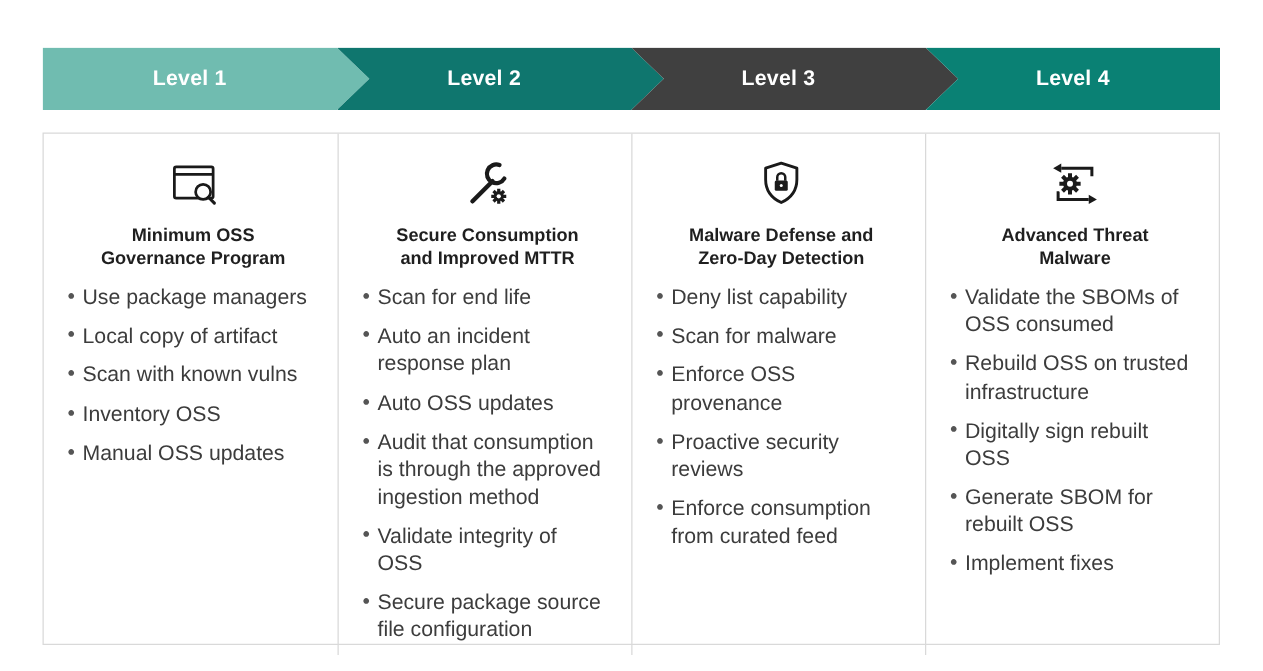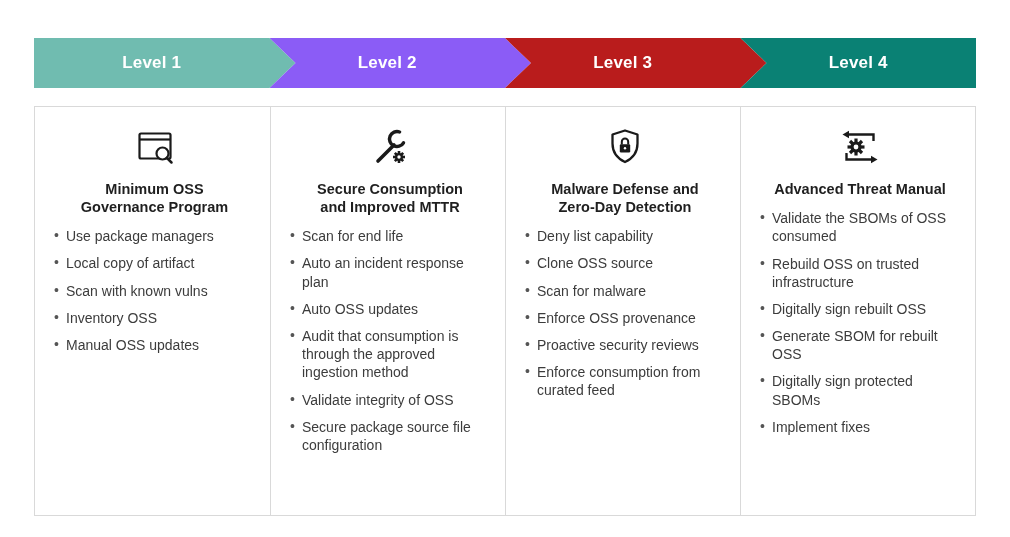--- a/index.html
+++ b/index.html
@@ -36,38 +36,38 @@
   .body-col + .body-col{border-left:1px solid #d9d9d9;}
   .icon-wrap{text-align:center;height:44px;margin-top:6px;}
   .icon-wrap svg{display:inline-block;}
   .col-title{
     font-weight:700;font-size:14.5px;color:#1f1f1f;text-align:center;
     line-height:1.25;margin:9px auto 4px;max-width:172px;
   }
   ul.bullets{list-style:none;margin:11px 0 0;padding:0 12px 0 6px;}
   ul.bullets li{
     position:relative;padding-left:13px;margin-bottom:9px;
-    font-size:14px;line-height:1.3;color:#3c3c3c;
+    font-size:17px;line-height:1.3;color:#3c3c3c;
   }
   ul.bullets li::before{
     content:"\2022";position:absolute;left:1px;top:-1px;color:#555555;
   }
 </style>
 </head>
 <body>
 
 <div class="canvas">
   <div class="header-band" id="header-band">
       <div class="chev chev-first" style="left: 0px; width: 261.5px; background: rgb(112, 188, 176);">
         <span>Level 1</span>
       </div>
-      <div class="chev chev-mid" style="left: 235.5px; width: 261.5px; background: #8b5cf6;">
+      <div class="chev chev-mid" style="left: 235.5px; width: 261.5px; background: #0f766e;">
         <span>Level 2</span>
       </div>
-      <div class="chev chev-mid" style="left: 471px; width: 261.5px; background: #b91c1c;">
+      <div class="chev chev-mid" style="left: 471px; width: 261.5px; background: #404040;">
         <span>Level 3</span>
       </div>
       <div class="chev chev-last" style="left: 706.5px; width: 235.5px; background: rgb(10, 129, 116);">
         <span>Level 4</span>
       </div>
     </div>
   <div class="body-grid" id="body-grid">
       <div class="body-col">
         <div class="icon-wrap"><svg width="42" height="40" viewBox="0 0 40 40">
             <rect x="4.5" y="6.5" width="31" height="25" rx="1.5" stroke="#1a1a1a" fill="none" stroke-width="2.2"></rect>
@@ -111,21 +111,20 @@
       <div class="body-col">
         <div class="icon-wrap"><svg width="42" height="40" viewBox="0 0 40 40">
             <path d="M20,3.5 L32.5,7.5 V16.5 C32.5,25.5 27.5,31.5 20,35 C12.5,31.5 7.5,25.5 7.5,16.5 V7.5 Z" stroke="#1a1a1a" fill="none" stroke-width="2.3" stroke-linejoin="round"></path>
             <path d="M16.8,17.5 v-2.8 a3.2,3.2 0 0 1 6.4,0 v2.8" stroke="#1a1a1a" fill="none" stroke-width="2"></path>
             <rect x="14.8" y="17.3" width="10.4" height="8.2" rx="1.2" fill="#1a1a1a"></rect>
             <circle cx="20" cy="21.3" r="1.2" fill="#ffffff"></circle>
           </svg></div>
         <div class="col-title">Malware Defense and Zero-Day Detection</div>
         <ul class="bullets">
           <li>Deny list capability</li>
-          <li>Clone OSS source</li>
           <li>Scan for malware</li>
           <li>Enforce OSS provenance</li>
           <li>Proactive security reviews</li>
           <li>Enforce consumption from curated feed</li>
         </ul>
       </div>
       <div class="body-col">
         <div class="icon-wrap"><svg width="42" height="40" viewBox="0 0 40 40">
             <path d="M9,7.5 H33.5 V14" stroke="#1a1a1a" fill="none" stroke-width="2.4"></path>
             <polygon points="9,3.8 9,11.2 2.5,7.5" fill="#1a1a1a"></polygon>
@@ -134,24 +133,23 @@
             <circle cx="16" cy="20" r="10.5" fill="#ffffff"></circle>
             <g stroke="#1a1a1a" stroke-width="3.2">
               <line x1="7.5" y1="20" x2="24.5" y2="20"></line>
               <line x1="16" y1="11.5" x2="16" y2="28.5"></line>
               <line x1="10" y1="14" x2="22" y2="26"></line>
               <line x1="10" y1="26" x2="22" y2="14"></line>
             </g>
             <circle cx="16" cy="20" r="5.6" fill="#1a1a1a"></circle>
             <circle cx="16" cy="20" r="2.4" fill="#ffffff"></circle>
           </svg></div>
-        <div class="col-title">Advanced Threat Manual</div>
+        <div class="col-title">Advanced Threat Malware</div>
         <ul class="bullets">
           <li>Validate the SBOMs of OSS consumed</li>
           <li>Rebuild OSS on trusted infrastructure</li>
           <li>Digitally sign rebuilt OSS</li>
           <li>Generate SBOM for rebuilt OSS</li>
-          <li>Digitally sign protected SBOMs</li>
           <li>Implement fixes</li>
         </ul>
       </div>
     </div>
 </div>
 
 </body></html>

